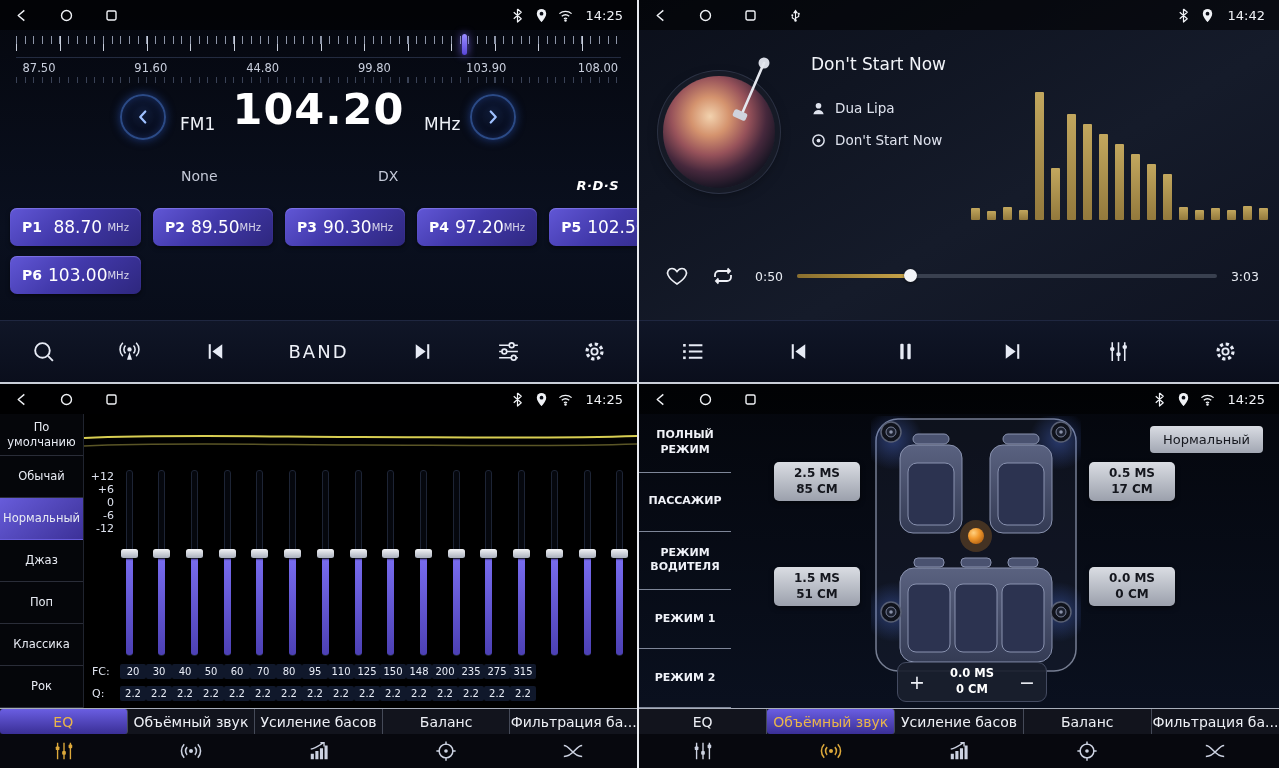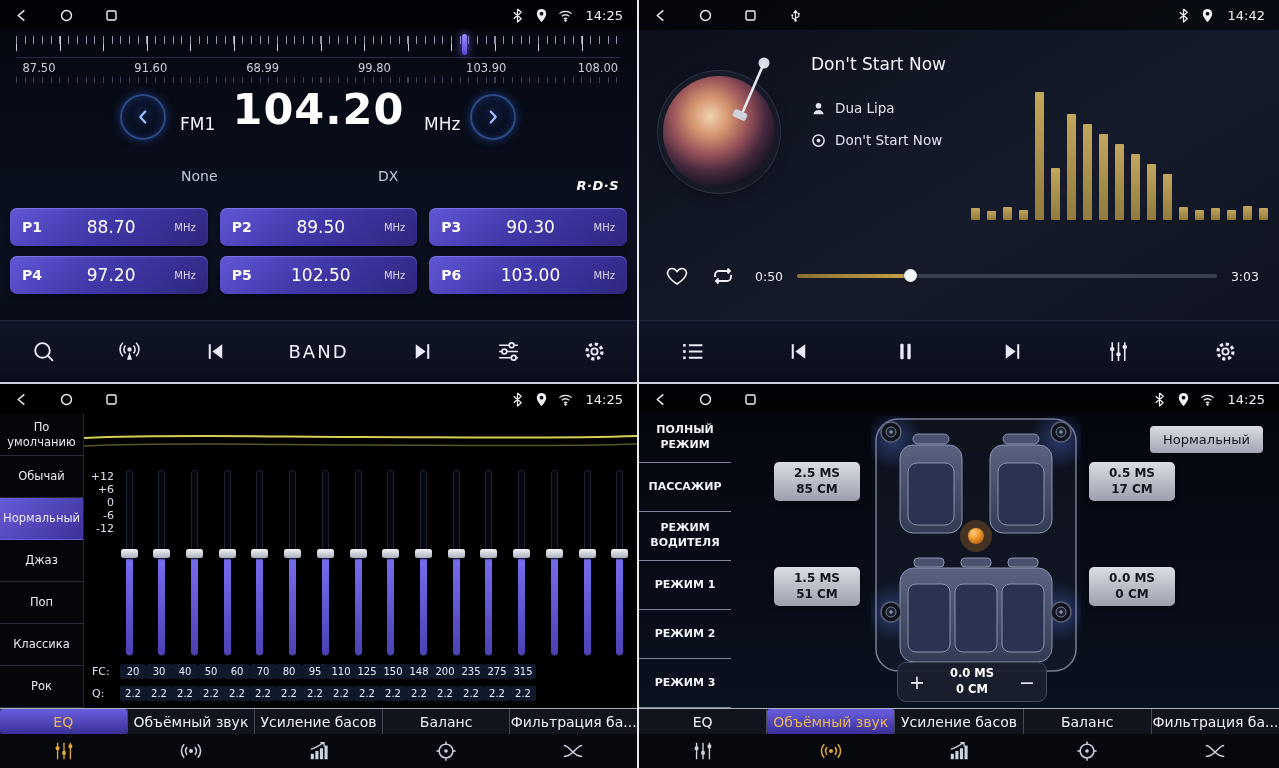--- a/index.html
+++ b/index.html
@@ -34,21 +34,21 @@
 .freq-big{position:absolute;left:0;right:0;top:0;text-align:center;font-size:43px;font-weight:bold;letter-spacing:1px;color:#fff}
 .band-name{position:absolute;left:180px;top:30px;font-size:17px;color:#eef1f7}
 .freq-unit{position:absolute;left:424px;top:30px;font-size:17px;color:#eef1f7}
 .round-btn{position:absolute;width:46px;height:46px;border-radius:50%;background:radial-gradient(circle at 50% 40%,#0e1a38,#060a18 70%);border:2px solid #2b4a86;box-shadow:0 0 10px rgba(50,100,220,.5),inset 0 0 8px rgba(60,110,230,.35);cursor:pointer;display:flex;align-items:center;justify-content:center}
 .round-btn svg{width:22px;height:22px}
 .round-btn.prev{left:120px;top:10px}
 .round-btn.next{left:470px;top:10px}
 .sub-none{position:absolute;left:181px;top:84px;font-size:14px;color:#c5cad8}
 .sub-dx{position:absolute;left:378px;top:84px;font-size:14px;color:#c5cad8}
 .rds{position:absolute;right:18px;top:94px;font-style:italic;font-weight:bold;font-size:13px;letter-spacing:.5px;color:#fff}
-.presets{display:grid;grid-template-columns:repeat(3,1fr);gap:10px 12px;padding:6px 10px 0}
+.presets{display:grid;grid-template-columns:repeat(5,1fr);gap:10px 12px;padding:6px 10px 0}
 .preset{display:flex;align-items:center;height:38px;padding:0 12px;border:none;border-radius:7px;color:#fff;cursor:pointer;background:linear-gradient(140deg,#6157d6 0%,#4239ab 45%,#2e277e 100%);box-shadow:inset 0 1px 1px rgba(160,150,255,.5),0 2px 4px rgba(0,0,0,.5);font-family:inherit}
 .pid{font-size:14px;font-weight:bold;width:26px;text-align:left}
 .pfreq{flex:1;text-align:center;font-size:17px}
 .punit{font-size:10px;opacity:.8}
 .toolbar{position:absolute;left:0;right:0;bottom:0;height:62px;display:flex;align-items:center;justify-content:space-around;background:linear-gradient(180deg,#101627,#0a0e1c);border-top:1px solid #1f2740}
 .tbtn{background:none;border:none;color:#e7ebf5;cursor:pointer;display:flex;align-items:center;justify-content:center}
 .tbtn svg{width:25px;height:25px}
 .band-btn{font-size:18px;letter-spacing:2px;color:#eef1f8;cursor:pointer;background:none;border:none;font-family:inherit}
 
 
@@ -151,21 +151,21 @@
       </div>
     </div>
 
     <div class="scale">
       <div class="ruler">
         <div class="pointer" style="left: 74%;"></div>
       </div>
       <div class="scale-labels">
           <span class="scale-label">87.50</span>
           <span class="scale-label">91.60</span>
-          <span class="scale-label">68.99</span>
+          <span class="scale-label">44.80</span>
           <span class="scale-label">99.80</span>
           <span class="scale-label">103.90</span>
           <span class="scale-label">108.00</span>
         </div>
       <div class="miniruler"></div>
     </div>
 
     <div class="radio-main">
       <button class="round-btn prev">
         <svg viewBox="0 0 24 24">
@@ -657,21 +657,20 @@
       </div>
     </div>
 
     <div class="srcontent">
       <div class="mode-list">
           <div class="mode-item">ПОЛНЫЙ РЕЖИМ</div>
           <div class="mode-item">ПАССАЖИР</div>
           <div class="mode-item">РЕЖИМ ВОДИТЕЛЯ</div>
           <div class="mode-item">РЕЖИМ 1</div>
           <div class="mode-item">РЕЖИМ 2</div>
-          <div class="mode-item">РЕЖИМ 3</div>
         </div>
       <button class="profile-btn">Нормальный</button>
 
       <svg class="car" viewBox="0 0 210 258">
         <defs>
           <linearGradient id="seatg" x1="0" y1="0" x2="0" y2="1">
             <stop offset="0" stop-color="#5a6280"></stop>
               <stop offset="1" stop-color="#343b54"></stop>
           </linearGradient>
           <radialGradient id="orb" cx="35%" cy="30%" r="80%">

